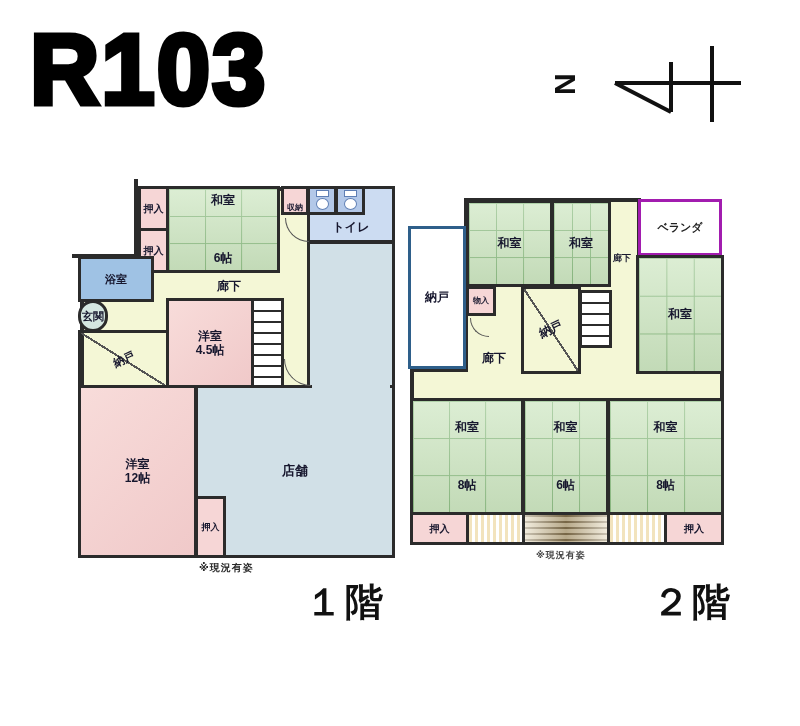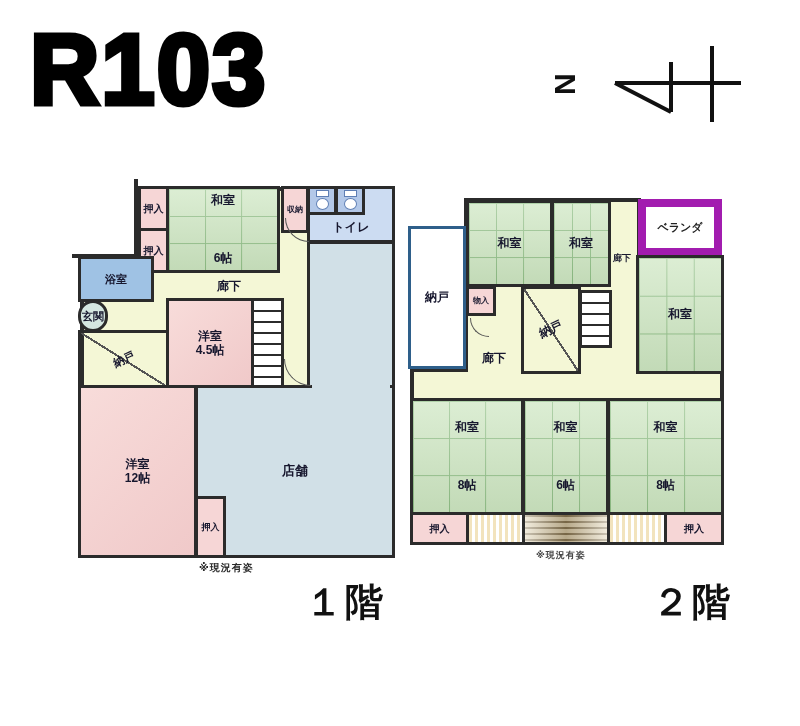--- a/index.html
+++ b/index.html
@@ -76,21 +76,21 @@
   <div class="room pinkflat" style="left:138px;top:186px;width:31px;height:45px;">
     <span class="s10">押入</span>
   </div>
   <div class="room pinkflat" style="left:138px;top:228px;width:31px;height:45px;">
     <span class="s10">押入</span>
   </div>
   <div class="room tatami" style="left:166px;top:186px;width:114px;height:87px;">
     <span>和室</span>
     <span>6帖</span>
   </div>
-  <div class="room pinkflat" style="left:281px;top:186px;width:28px;height:47px;">
+  <div class="room pinkflat" style="left:281px;top:186px;width:28px;height:29px;justify-content:flex-end;">
     <span class="s8">収納</span>
   </div>
   <div class="room wc" style="left:307px;top:186px;width:88px;height:57px;justify-content:flex-end;padding-bottom:5px;">
     <span class="s12">トイレ</span>
   </div>
   <div class="room stall" style="left:307px;top:186px;width:30px;height:29px;z-index:4;">
     <div class="toilet">
         <div class="tank"></div>
         <div class="bowl"></div>
       </div>
@@ -129,21 +129,21 @@
   </div>
   <div class="lbl s12" style="left:217px;top:278px;">廊下</div>
   <div class="arc" style="left:285px;top:218px;width:23px;height:23px;"></div>
   <div class="arc" style="left:284px;top:359px;width:26px;height:26px;"></div>
   <div class="cond-note s10" style="left:199px;top:561px;">※現況有姿</div>
 
   <div class="base" style="left:464px;top:198px;width:177px;height:204px;"></div>
   <div class="base" style="left:410px;top:368px;width:314px;height:177px;"></div>
   <div class="patch hall" style="left:468px;top:366px;width:169px;height:38px;"></div>
 
-  <div class="room whiteroom" style="left:638px;top:199px;width:84px;height:57px;border:8px solid #a21caf;">
+  <div class="room whiteroom" style="left:638px;top:199px;width:84px;height:57px;border:3px solid #a21caf;">
     <span class="s11" style="color:#222;">ベランダ</span>
   </div>
   <div class="room whiteroom" style="left:408px;top:226px;width:58px;height:143px;border:3px solid #2e5f8a;">
     <span>納戸</span>
   </div>
   <div class="room tatami" style="left:466px;top:200px;width:87px;height:87px;">
     <span>和室</span>
   </div>
   <div class="room tatami" style="left:551px;top:200px;width:60px;height:87px;">
     <span>和室</span>

